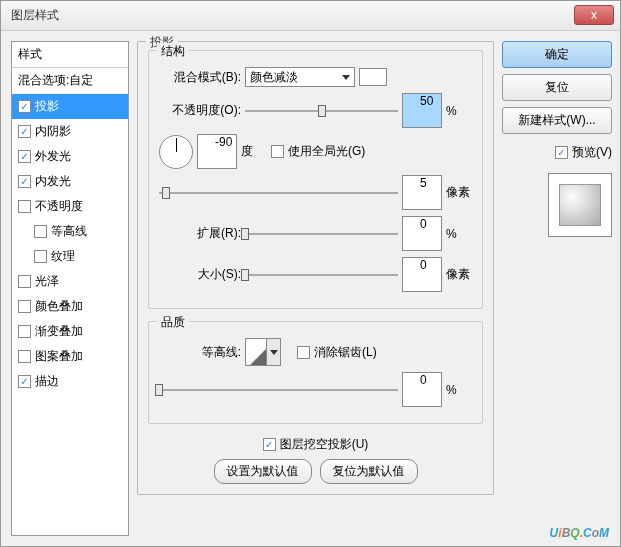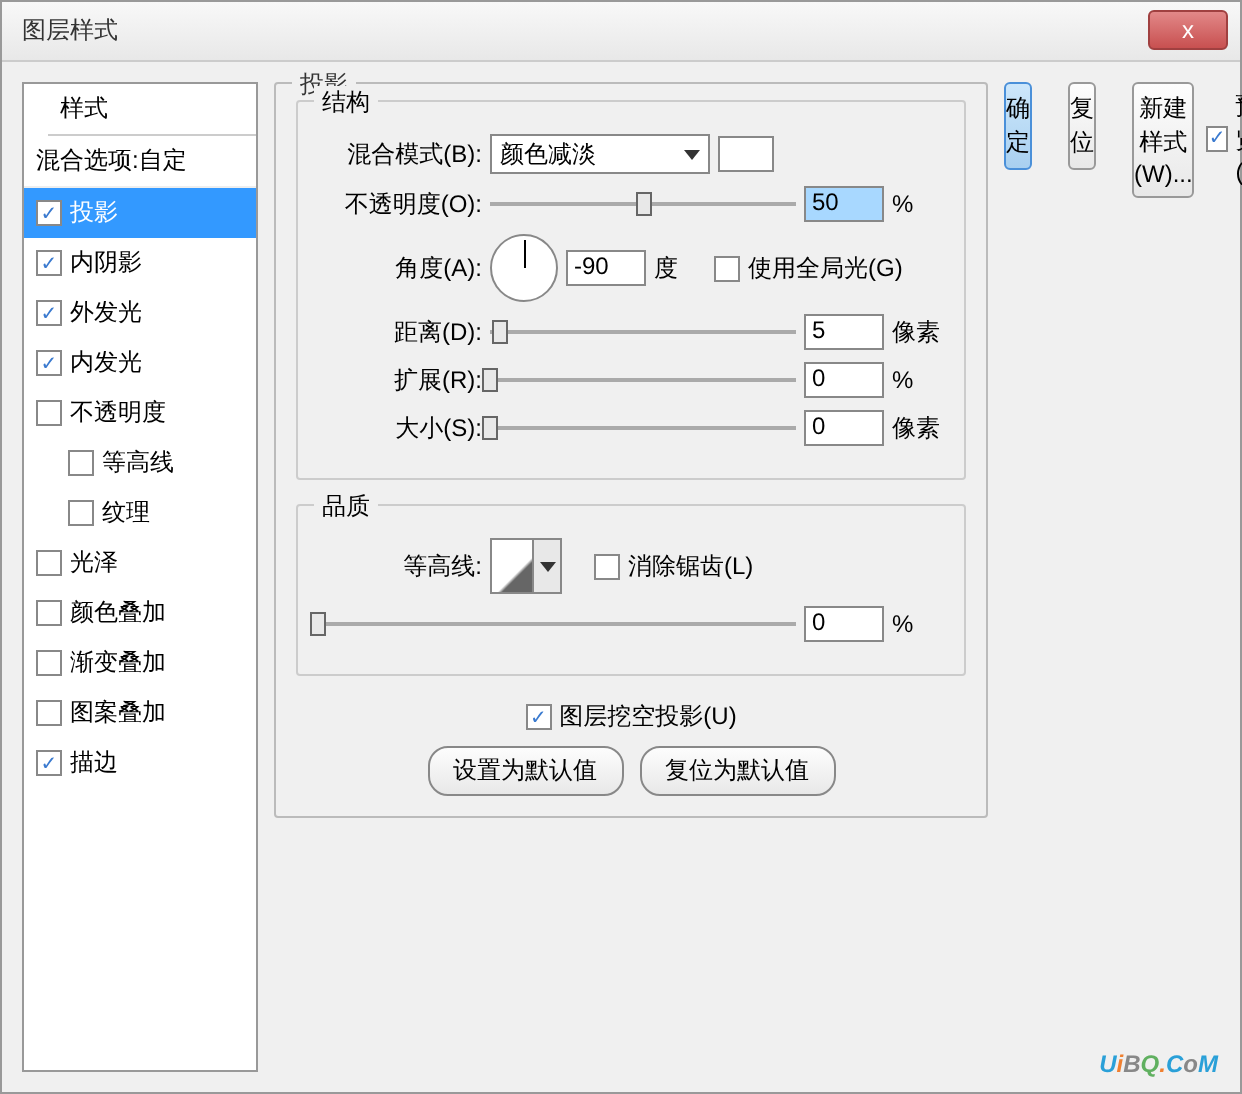--- a/index.html
+++ b/index.html
@@ -3,49 +3,49 @@
 <meta charset="utf-8">
 <style>
 * { box-sizing: border-box; margin: 0; padding: 0; font-family: "Microsoft YaHei", SimSun, sans-serif; font-size: 12px; }
 body { background: #d8e8f0; padding: 0; }
 .window { width: 621px; height: 547px; background: #0f172a; border: 1px solid #999; display: flex; flex-direction: column; box-shadow: 0 2px 10px rgba(0,0,0,0.2); }
 .titlebar { background: linear-gradient(#f8f8f8, #e8e8e8); border-bottom: 1px solid #ccc; height: 30px; display: flex; align-items: center; padding: 0 6px; position: relative; }
 .titlebar-text { margin-left: 4px; color: #333; }
 .close-btn { position: absolute; right: 6px; top: 4px; width: 40px; height: 20px; background: linear-gradient(#e28888, #c85050); border: 1px solid #a04040; border-radius: 3px; display: flex; align-items: center; justify-content: center; color: #fff; font-size: 11px; cursor: pointer; }
 .body { flex: 1; background: #f0f0f0; padding: 10px 8px 10px 10px; display: flex; gap: 8px; }
 .styles-panel { width: 118px; background: #fff; border: 1px solid #999; display: flex; flex-direction: column; }
-.styles-header { padding: 4px 6px; border-bottom: 1px solid #ccc; margin-left: 12px; }
+.styles-header { padding: 4px 6px; border-bottom: 1px solid #ccc; }
 .blend-row { padding: 4px 6px; border-bottom: 1px solid #eee; }
 .style-item { padding: 4px 6px; display: flex; align-items: center; gap: 4px; cursor: pointer; }
 .style-item.selected { background: #3399ff; color: #fff; }
 .style-item.indent { padding-left: 22px; }
 .cb { width: 13px; height: 13px; border: 1px solid #888; background: #fff; display: inline-flex; align-items: center; justify-content: center; font-size: 10px; color: #3a7acf; }
 .center-panel { flex: 1; display: flex; flex-direction: column; gap: 6px; }
 .fieldset { border: 1px solid #bbb; border-radius: 2px; padding: 8px 10px 10px; position: relative; }
 .legend { position: absolute; top: -8px; left: 8px; background: #f0f0f0; padding: 0 4px; color: #333; }
 .sub-fieldset { border: 1px solid #ccc; border-radius: 2px; padding: 10px; margin-bottom: 12px; position: relative; }
 .sub-legend { position: absolute; top: -8px; left: 8px; background: #f0f0f0; padding: 0 4px; }
 .row { display: flex; align-items: center; gap: 4px; margin: 6px 0; }
 .row label.left { width: 82px; text-align: right; }
 .select { border: 1px solid #888; background: #fff; height: 20px; padding: 0 4px; width: 110px; display: flex; align-items: center; justify-content: space-between; cursor: pointer; }
 .dropdown-arrow { width: 0; height: 0; border-left: 4px solid transparent; border-right: 4px solid transparent; border-top: 5px solid #333; }
 .color-swatch { width: 28px; height: 18px; border: 1px solid #888; background: #fff; cursor: pointer; }
 .slider { flex: 1; height: 18px; position: relative; display: flex; align-items: center; }
 .slider-track { width: 100%; height: 2px; background: #aaa; position: relative; }
 .slider-thumb { position: absolute; top: -5px; width: 8px; height: 12px; background: #e8e8e8; border: 1px solid #666; transform: translateX(-50%); }
-.num-input { width: 40px; height: 18px; border: 1px solid #888; background: #fff; text-align: left; padding: 0 3px; }
+.num-input { width: 40px; height: 35px; border: 1px solid #888; background: #fff; text-align: left; padding: 0 17px; }
 .num-input.hl { background: #a8d8ff; }
 .unit { min-width: 26px; }
 .angle-dial { width: 34px; height: 34px; border: 1px solid #888; border-radius: 50%; background: #fff; position: relative; }
 .angle-hand { position: absolute; width: 1px; height: 14px; background: #000; left: 50%; top: 50%; transform-origin: top center; transform: rotate(180deg); }
 .contour-swatch { width: 36px; height: 28px; border: 1px solid #888; background: linear-gradient(135deg, #fff 0%, #fff 48%, #666 52%, #666 100%); cursor: pointer; display: flex; }
 .contour-arrow { width: 14px; background: #e8e8e8; border-left: 1px solid #888; display: flex; align-items: center; justify-content: center; }
 .btn-row { display: flex; gap: 8px; justify-content: center; margin-top: 6px; }
 .btn { border: 1px solid #888; background: linear-gradient(#fdfdfd, #e8e8e8); padding: 3px 12px; border-radius: 10px; cursor: pointer; }
-.right-panel { width: 110px; display: flex; flex-direction: row; gap: 6px; align-items: flex-start; }
+.right-panel { width: 110px; display: flex; flex-direction: column; gap: 6px; align-items: flex-end; }
 .btn-primary { border: 1px solid #4a90d9; background: linear-gradient(#cde7fb, #a8d0f0); width: 100%; padding: 4px 0; border-radius: 3px; text-align: center; cursor: pointer; }
 .btn-normal { border: 1px solid #999; background: linear-gradient(#fdfdfd, #e8e8e8); width: 100%; padding: 4px 0; border-radius: 3px; text-align: center; cursor: pointer; margin-left: 12px; }
 .preview-check { display: flex; align-items: center; gap: 4px; margin-top: 4px; }
 .preview-box { width: 64px; height: 64px; border: 1px solid #888; background: #fff; display: flex; align-items: center; justify-content: center; margin-top: 6px; }
 .preview-inner { width: 42px; height: 42px; background: radial-gradient(circle at 30% 30%, #fff, #aaa); border: 1px solid #999; }
 .watermark { position: absolute; right: 12px; bottom: 6px; font-size: 16px; font-style: italic; font-weight: bold; }
 .watermark .u { color: #2aa0d8; } .watermark .i { color: #f08030; } .watermark .b { color: #888; } .watermark .q { color: #60b060; } .watermark .dot { color: #f08030; } .watermark .c { color: #2aa0d8; } .watermark .o { color: #888; } .watermark .m { color: #2aa0d8; }
 </style>
 </head>
 <body>
@@ -135,32 +135,30 @@
             <div class="slider">
                 <div class="slider-track">
                   <div class="slider-thumb" style="left:50%"></div>
                 </div>
               </div>
             <div class="num-input hl">50</div>
             <span class="unit">%</span>
           </div>
 
           <div class="row">
-            <label class="left">角度(A):</label>
             <div class="angle-dial">
                 <div class="angle-hand"></div>
               </div>
             <div class="num-input">-90</div>
             <span class="unit">度</span>
             <span class="cb"></span>
             <span>使用全局光(G)</span>
           </div>
 
           <div class="row">
-            <label class="left">距离(D):</label>
             <div class="slider">
                 <div class="slider-track">
                   <div class="slider-thumb" style="left:3%"></div>
                 </div>
               </div>
             <div class="num-input">5</div>
             <span class="unit">像素</span>
           </div>
 
           <div class="row">

